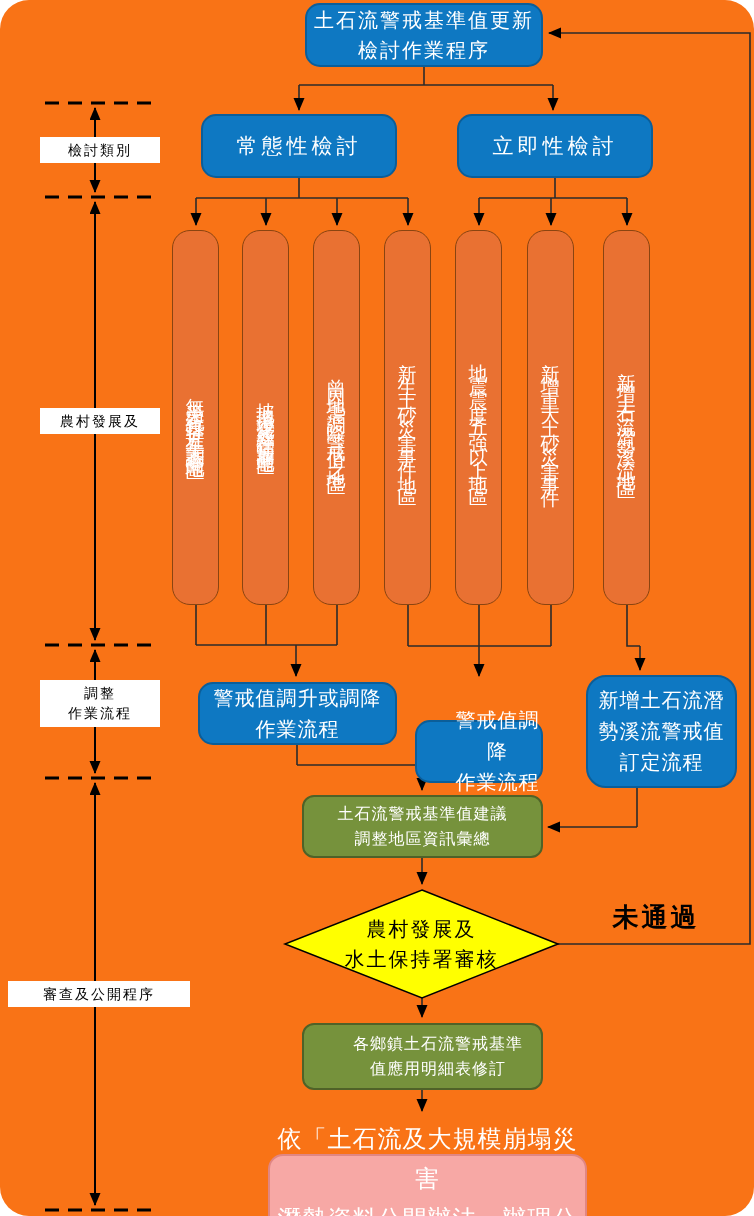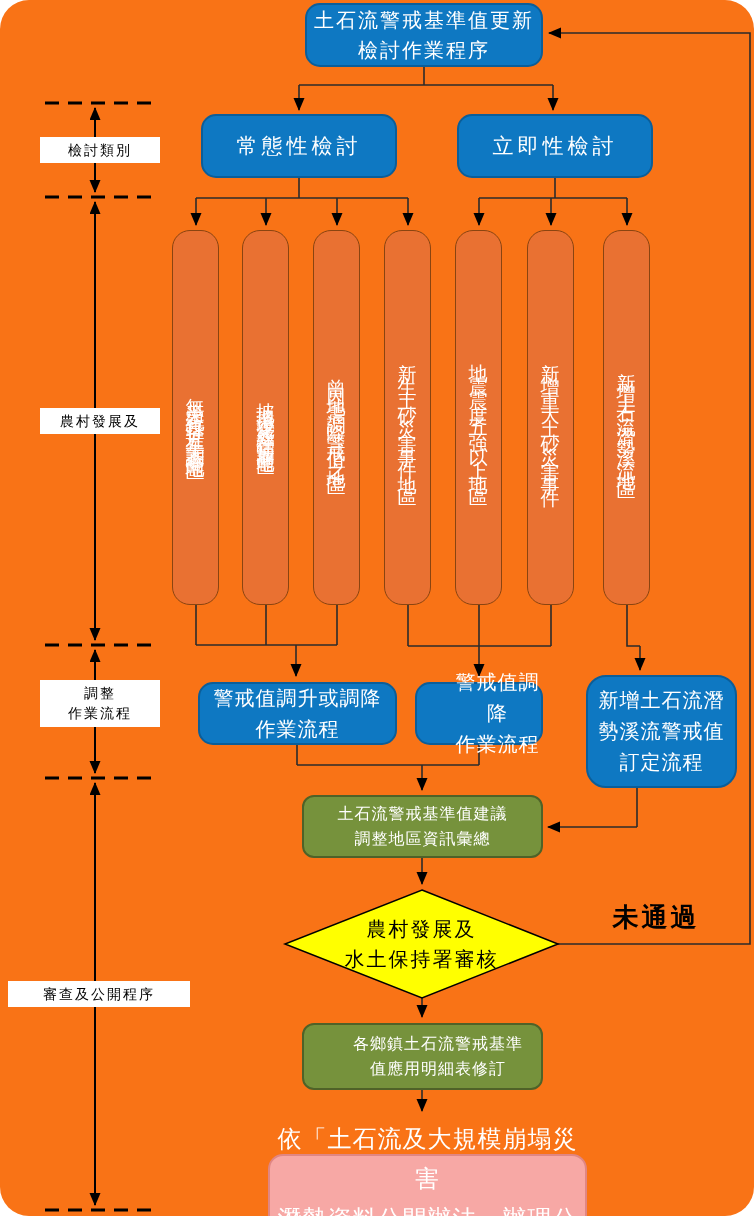--- a/index.html
+++ b/index.html
@@ -15,21 +15,21 @@
   .blue{background:var(--blue_fill);border:2px solid var(--blue_border);color:#fff;}
   .rounded{border-radius:15px;}
   .title-box{left:305px;top:3px;width:238px;height:64px;font-size:20px;letter-spacing:2px;line-height:1.5;}
   .type-box{top:114px;width:196px;height:64px;font-size:21px;letter-spacing:4px;}
   .type-1{left:201px;} .type-2{left:457px;}
   .reason{top:230px;width:47px;height:375px;background:var(--orange_fill);
           border:1.5px solid var(--orange_border);border-radius:18px;color:#fff;}
   .reason span{writing-mode:vertical-rl;text-orientation:upright;white-space:normal;line-height:1;}
   .proc{font-size:20px;line-height:1.55;letter-spacing:1px;}
   .proc-1{left:198px;top:682px;width:199px;height:63px;}
-  .proc-2{left:415px;top:682px;width:128px;height:63px;padding-left:37px;}
+  .proc-2{left:415px;top:720px;width:128px;height:63px;padding-left:37px;}
   .proc-3{left:586px;top:675px;width:151px;height:113px;border-radius:20px;}
   .green{background:var(--green_fill);border:2px solid var(--green_border);color:#fff;
          border-radius:12px;font-size:16px;line-height:1.55;letter-spacing:1px;}
   .summary-box{left:302px;top:795px;width:241px;height:63px;}
   .revision-box{left:302px;top:1023px;width:241px;height:67px;padding-left:31px;}
   .pink{left:268px;top:1154px;width:319px;height:91px;background:var(--pink_fill);
         border:2px solid var(--pink_border);border-radius:15px;color:#fff;
         font-size:24px;line-height:1.65;letter-spacing:1px;}
   .diamond-label{left:285px;top:890px;width:273px;height:108px;color:#000;
         font-size:20px;line-height:1.5;letter-spacing:2px;background:transparent;}

